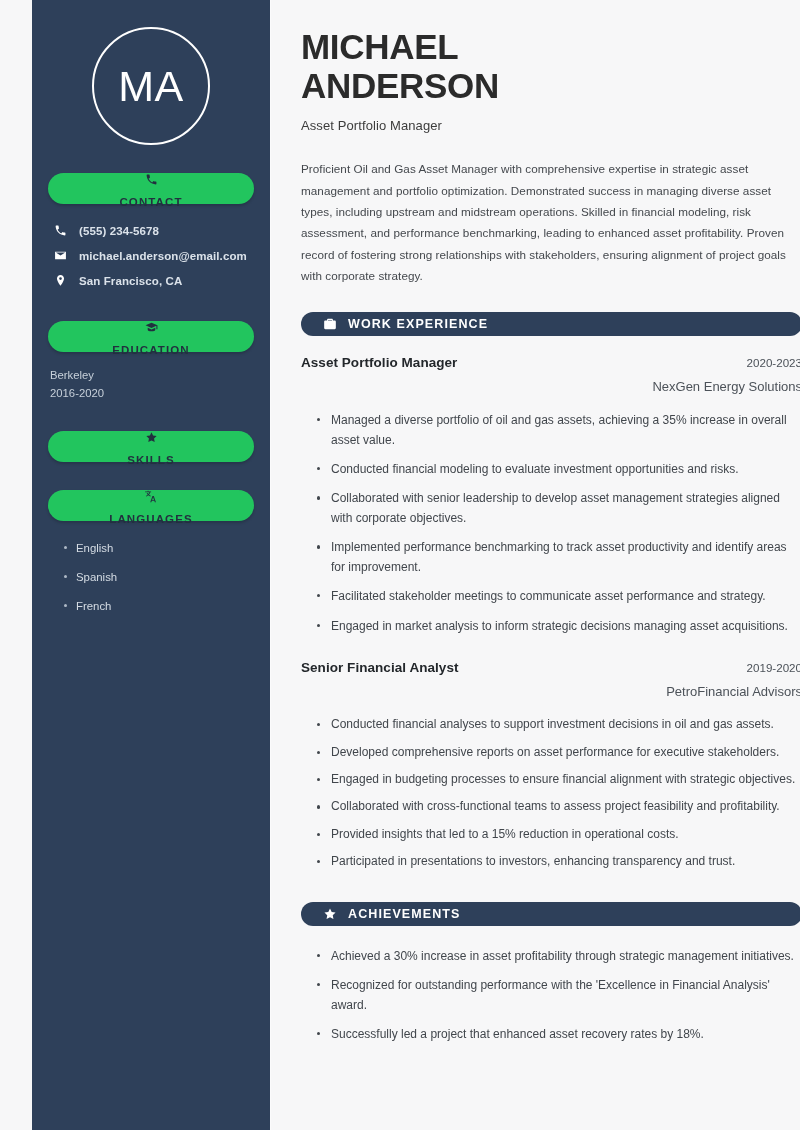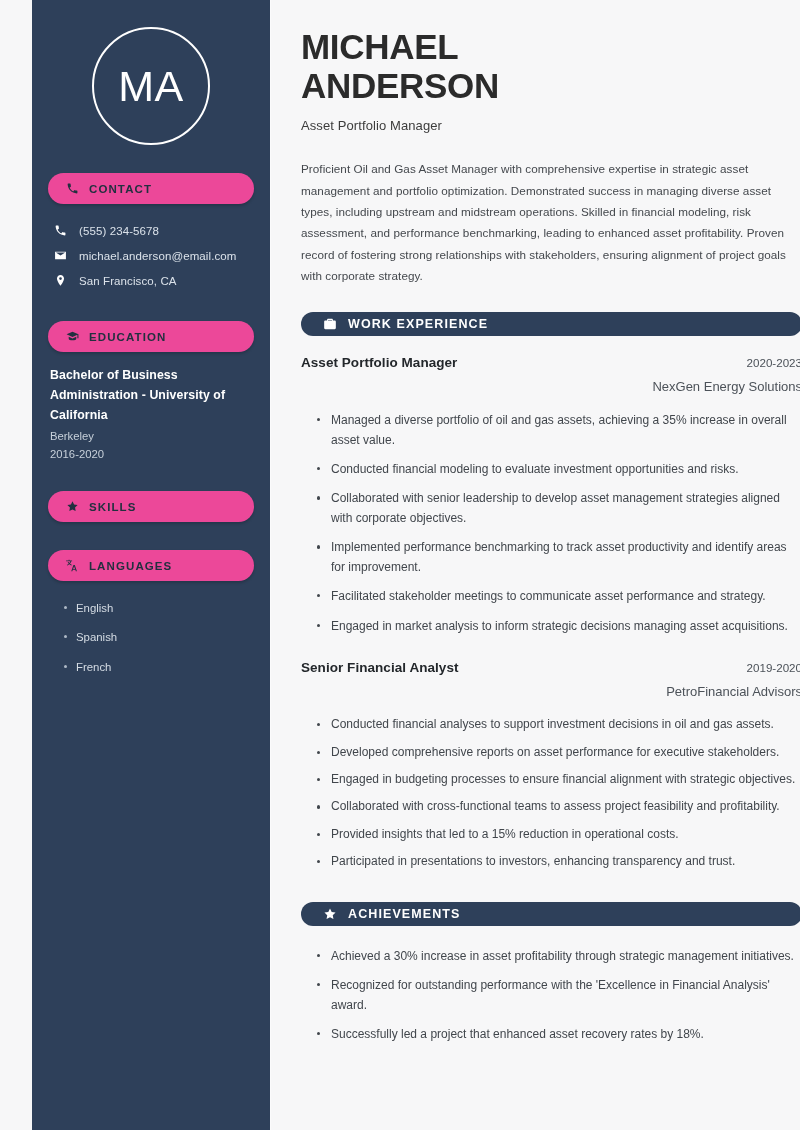--- a/index.html
+++ b/index.html
@@ -54,27 +54,28 @@
     font-size: 43px;
     font-weight: 400;
     letter-spacing: 0.5px;
     line-height: 1;
   }
 
   
   .pill {
     margin-top: 28px;
     height: 31px;
-    background: #ec4899;
+    background: #22c55e;
     border-radius: 16px;
     display: flex;
     align-items: center;
     gap: 10px;
     padding: 0 18px;
     box-shadow: 0 2px 3px rgba(0,0,0,0.18);
+    flex-direction: column;
   }
   .pill .pill-label {
     color: #22303f;
     font-size: 11.5px;
     font-weight: 700;
     letter-spacing: 1.1px;
   }
   .pill .ico { display:flex; align-items:center; }
   .pill .ico svg { display:block; fill:#22303f; }
 
@@ -85,20 +86,21 @@
     align-items: center;
     gap: 12px;
     padding: 5px 0 5px 6px;
     min-height: 25px;
   }
   .contact-row .ico svg { display:block; fill:#ffffff; }
   .contact-row .txt {
     color: #dbe2ea;
     font-size: 11.5px;
     letter-spacing: 0.1px;
+    font-weight: bold;
   }
 
   
   .edu { margin-top: 14px; padding-left: 2px; }
   .edu-degree {
     color: #ffffff;
     font-size: 12.3px;
     font-weight: 700;
     line-height: 1.62;
     letter-spacing: 0.1px;
@@ -284,21 +286,20 @@
     <div class="pill">
       <span class="ico">
         <svg width="13" height="13" viewBox="0 0 24 24">
             <path d="M12 3L1 8l11 5 9-4.1V15h2V8L12 3zM5 12.3V16c0 1.7 3.1 3 7 3s7-1.3 7-3v-3.7l-7 3.2-7-3.2z"></path>
           </svg>
       </span>
       <span class="pill-label">EDUCATION</span>
     </div>
 
     <div class="edu">
-      <div class="edu-degree">Bachelor of Business Administration - University of California</div>
       <div class="edu-school">Berkeley</div>
       <div class="edu-years">2016-2020</div>
     </div>
 
     <div class="pill">
       <span class="ico">
         <svg width="13" height="13" viewBox="0 0 24 24">
             <path d="M12 2.5l2.9 6 6.6.9-4.8 4.6 1.2 6.5-5.9-3.1-5.9 3.1 1.2-6.5L2.5 9.4l6.6-.9 2.9-6z"></path>
           </svg>
       </span>

